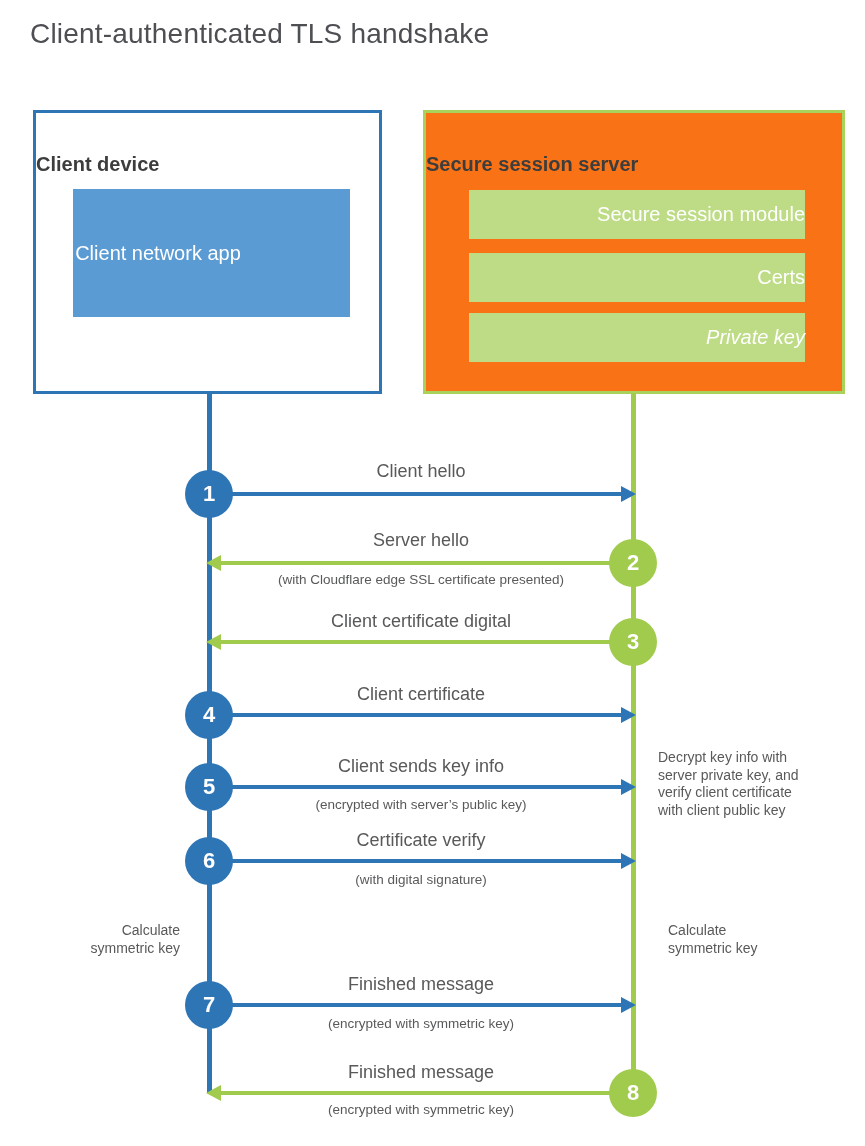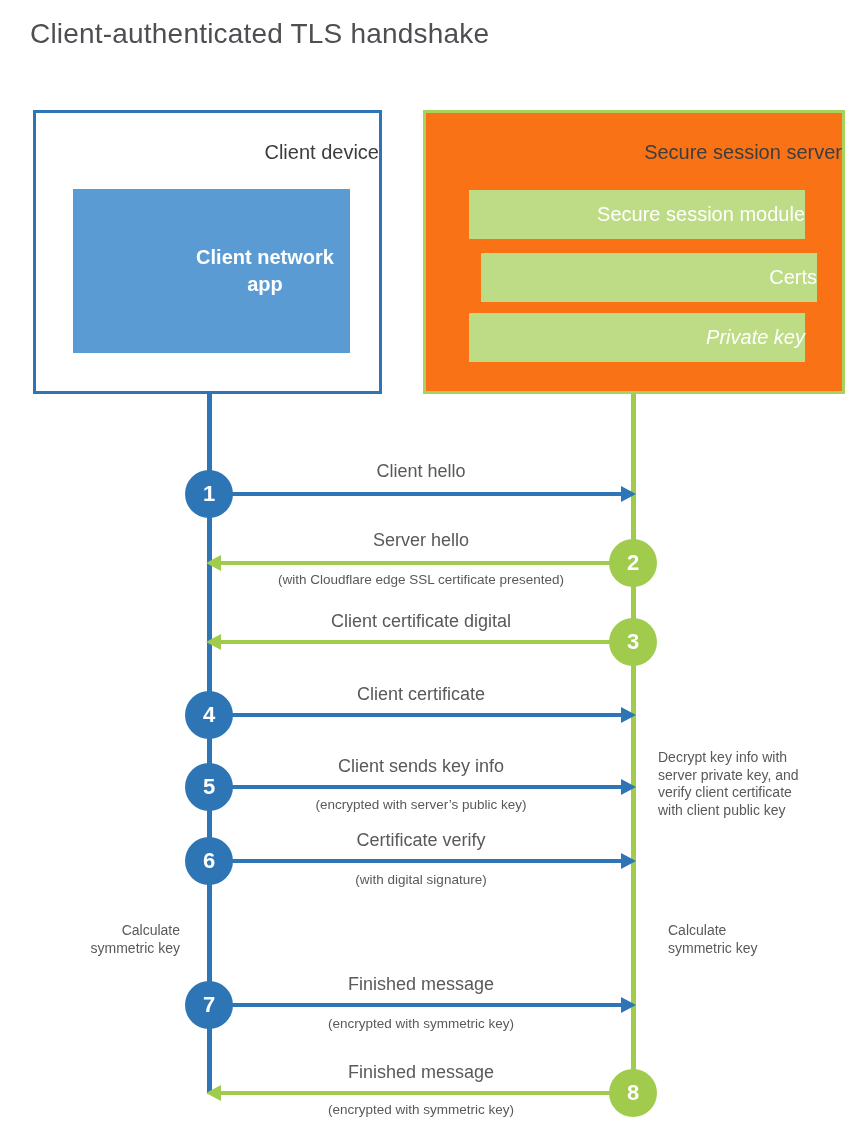--- a/index.html
+++ b/index.html
@@ -17,29 +17,29 @@
   .canvas{position:relative;width:865px;height:1146px;background:#ffffff;overflow:hidden;}
 
   .page-title{position:absolute;left:30px;top:18px;font-size:28px;font-weight:300;
     color:var(--title-gray);letter-spacing:0.2px;}
 
   
   .client-box{position:absolute;left:33px;top:110px;width:349px;height:284px;
     border:3px solid var(--blue);background:#fff;}
   .server-box{position:absolute;left:423px;top:110px;width:422px;height:284px;
     border:3px solid var(--green-border);background:#f97316;}
-  .box-title{position:absolute;left:0;top:28px;width:100%;text-align:right;
-    font-size:20px;font-weight:400;color:var(--text-dark);}
-  .inner-app{position:absolute;left:37px;top:76px;width:277px;height:164px;
+  .box-title{position:absolute;left:0;top:40px;width:100%;text-align:left;
+    font-size:20px;font-weight:700;color:var(--text-dark);}
+  .inner-app{position:absolute;left:37px;top:76px;width:277px;height:128px;
     background:var(--blue-light);color:#fff;font-size:20px;display:flex;
-    align-items:center;justify-content:flex-end;text-align:center;line-height:1.35;font-weight:bold;}
+    align-items:center;justify-content:flex-start;text-align:center;line-height:1.35;}
   .inner-app span{display:block;width:170px;}
   .module-bar{position:absolute;left:43px;width:336px;height:49px;background:var(--green-light);
     color:#fff;font-size:20px;display:flex;align-items:center;justify-content:flex-end;}
-  .bar-0{top:77px;} .bar-1{top:140px;margin-left:12px;} .bar-2{top:200px;font-style:italic;}
+  .bar-0{top:77px;} .bar-1{top:140px;} .bar-2{top:200px;font-style:italic;}
 
   
   .lifeline{position:absolute;width:5px;z-index:1;}
   .client-lifeline{left:207px;top:393px;height:700px;background:var(--blue);}
   .server-lifeline{left:631px;top:393px;height:700px;background:var(--green);}
 
   
   .arrow{position:absolute;height:4px;z-index:2;}
   .arrow.right{left:211px;width:410px;background:var(--blue);}
   .arrow.right .head{position:absolute;left:100%;top:-6px;width:0;height:0;

